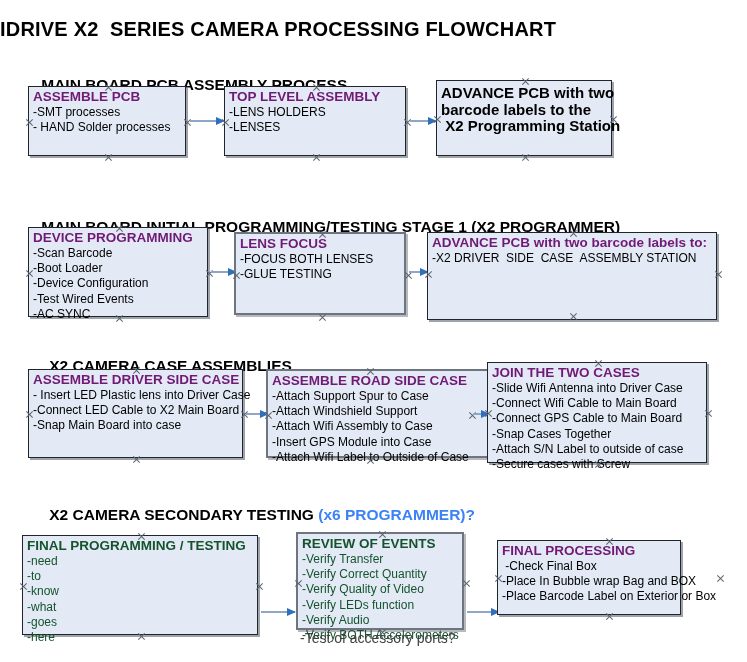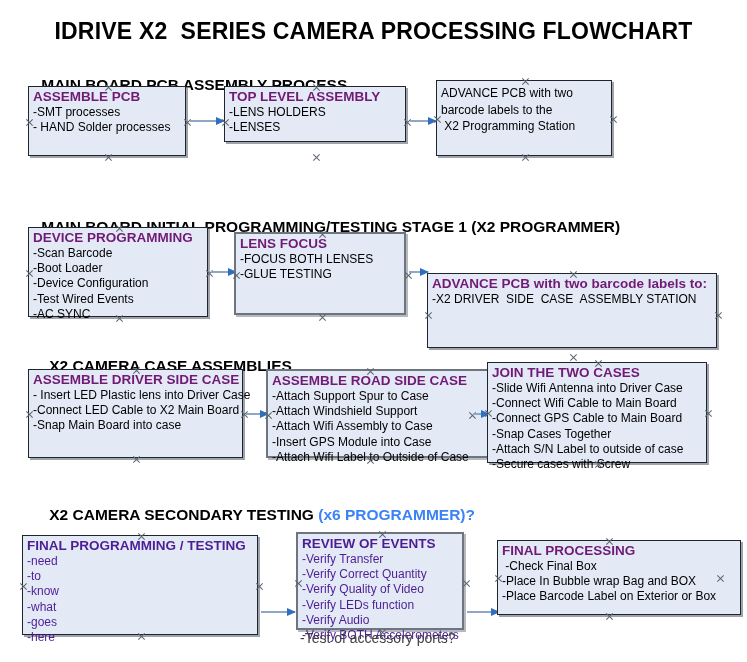--- a/index.html
+++ b/index.html
@@ -19,22 +19,22 @@
     background: #ffffff;
     overflow: hidden;
   }
 
   
   .doc-title {
     position: absolute;
     left: 0;
     top: 18px;
     width: 747px;
-    text-align: center;
-    font-size: 23px;
+    text-align: left;
+    font-size: 20px;
     font-weight: bold;
     letter-spacing: 0.2px;
     color: #000;
     white-space: pre;
   }
   .section-title {
     position: absolute;
     font-size: 15.5px;
     font-weight: bold;
     color: #000;
@@ -70,28 +70,28 @@
     white-space: pre;
     color: #701a75;
   }
   .bx-line {
     font-size: 12px;
     line-height: 15.2px;
     white-space: pre;
     color: #000;
   }
   .bx-line.bold {
-    font-weight: normal;
-    font-size: 12px;
+    font-weight: bold;
+    font-size: 15px;
     line-height: 16.5px;
   }
   
   .fbox.red .bx-head,
   .fbox.red .bx-line {
-    color: #4c1d95;
+    color: #14532d;
   }
 
   
   .overflow-line {
     position: absolute;
     font-size: 14px;
     line-height: 15.2px;
     white-space: pre;
     color: #404040;
   }
@@ -155,21 +155,21 @@
     <span class="hx" style="left:79px; top:0;"></span>
     <span class="hx" style="left:79px; top:70px;"></span>
     <span class="hx" style="left:0; top:35px;"></span>
     <span class="hx" style="left:158px; top:35px;"></span>
   </div>
 
   <div class="conn" style="left:190px; top:120px; width:34px;">
     <span class="head"></span>
   </div>
 
-  <div class="fbox" style="left:224px; top:86px; width:182px; height:56px;">
+  <div class="fbox" style="left:224px; top:86px; width:182px; height:70px;">
     <div class="inner">
       <div class="bx-head">TOP LEVEL ASSEMBLY</div>
       <div class="bx-line">-LENS HOLDERS</div>
       <div class="bx-line">-LENSES</div>
     </div>
     <span class="hx" style="left:91px; top:0;"></span>
     <span class="hx" style="left:91px; top:70px;"></span>
     <span class="hx" style="left:0; top:35px;"></span>
     <span class="hx" style="left:182px; top:35px;"></span>
   </div>
@@ -222,21 +222,21 @@
     <span class="hx" style="left:86px; top:0;"></span>
     <span class="hx" style="left:86px; top:83px;"></span>
     <span class="hx" style="left:0; top:41px;"></span>
     <span class="hx" style="left:172px; top:41px;"></span>
   </div>
 
   <div class="conn" style="left:409px; top:271px; width:19px;">
     <span class="head"></span>
   </div>
 
-  <div class="fbox" style="left:427px; top:232px; width:290px; height:75px;margin-top:41px;">
+  <div class="fbox" style="left:427px; top:232px; width:290px; height:88px;">
     <div class="inner">
       <div class="bx-head">ADVANCE PCB with two barcode labels to:</div>
       <div class="bx-line">-X2 DRIVER  SIDE  CASE  ASSEMBLY STATION</div>
     </div>
     <span class="hx" style="left:145px; top:0;"></span>
     <span class="hx" style="left:145px; top:83px;"></span>
     <span class="hx" style="left:0; top:41px;"></span>
     <span class="hx" style="left:290px; top:41px;"></span>
   </div>
 
@@ -334,21 +334,21 @@
     <span class="hx" style="left:84px; top:0;"></span>
     <span class="hx" style="left:84px; top:98px;"></span>
     <span class="hx" style="left:0; top:49px;"></span>
     <span class="hx" style="left:168px; top:49px;"></span>
   </div>
 
   <div class="conn" style="left:467px; top:611px; width:32px;">
     <span class="head"></span>
   </div>
 
-  <div class="fbox" style="left:497px; top:540px; width:244px; height:75px;">
+  <div class="fbox" style="left:497px; top:540px; width:184px; height:75px;">
     <div class="inner">
       <div class="bx-head">FINAL PROCESSING</div>
       <div class="bx-line"> -Check Final Box</div>
       <div class="bx-line">-Place In Bubble wrap Bag and BOX</div>
       <div class="bx-line">-Place Barcode Label on Exterior or Box</div>
     </div>
     <span class="hx" style="left:111px; top:0;"></span>
     <span class="hx" style="left:111px; top:75px;"></span>
     <span class="hx" style="left:0; top:37px;"></span>
     <span class="hx" style="left:222px; top:37px;"></span>

